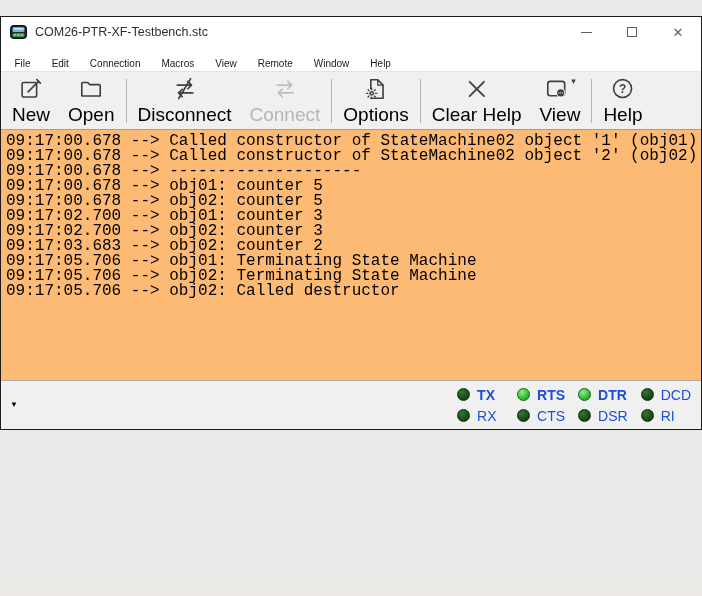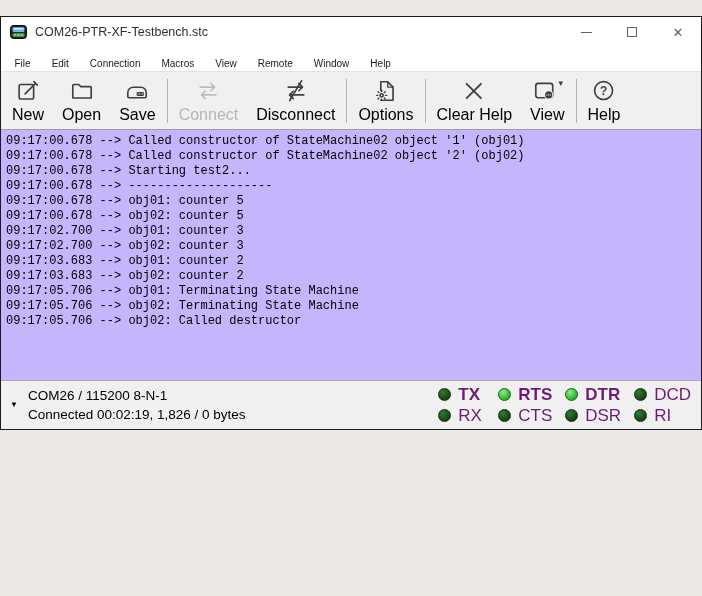--- a/index.html
+++ b/index.html
@@ -28,56 +28,56 @@
   
   .menubar { height:24px; background:#ffffff; display:flex; align-items:center; padding-left:3px; flex:0 0 auto; }
   .menu-item { padding:0 10.5px; font-size:10px; color:#1a1a1a;margin-top:8px; }
 
   
   .toolbar {
     height:59px; background:#f0f0f0; border-top:1px solid #e4e4e4; border-bottom:1px solid #9aa0a6;
     display:flex; align-items:center; padding-left:2px; flex:0 0 auto;
   }
   .tb-btn { display:flex; flex-direction:column; align-items:center; justify-content:center; padding:2px 9px; height:54px; }
-  .tb-btn .lbl { font-size:16px; color:#000; margin-top:2px; white-space:nowrap; }
+  .tb-btn .lbl { font-size:19px; color:#000; margin-top:2px; white-space:nowrap; }
   .tb-btn svg path, .tb-btn svg rect, .tb-btn svg circle {
     stroke:#3f3f3f; stroke-width:1.5; fill:none; stroke-linecap:round; stroke-linejoin:round;
   }
   .tb-btn.disabled .lbl { color:#b5b5b5; }
   .tb-btn.disabled svg path, .tb-btn.disabled svg rect, .tb-btn.disabled svg circle { stroke:#bdbdbd; }
   .tb-sep { width:1px; height:44px; background:#b4b4b4; margin:0 2px; flex:0 0 auto; }
   .icon-row { display:flex; align-items:flex-start; }
   .caret { font-size:9px; line-height:9px; margin-left:1px; margin-top:1px; color:#3f3f3f; }
 
   
   .terminal {
-    flex:1 1 auto; background:#c4b5fd; overflow:hidden;
+    flex:1 1 auto; background:#fdba74; overflow:hidden;
     padding:4px 0 0 5px;
-    font-family:"Liberation Mono", monospace; font-size:12px; line-height:15px;
+    font-family:"Liberation Mono", monospace; font-size:16px; line-height:15px;
     color:#000;
   }
   .term-line { white-space:pre; }
 
   
   .statusbar {
     height:49px; background:#f0f0f0; border-top:1px solid #ababab;
     display:flex; align-items:center; flex:0 0 auto;
   }
   .status-toggle { margin-left:9px; font-size:8px; color:#000; line-height:8px; }
   .status-text { margin-left:10px; font-size:13.5px; color:#000; line-height:19.5px; }
   .led-grid {
     margin-left:auto; margin-right:10px;
     display:grid; grid-template-rows:21px 21px; grid-auto-flow:column;
     column-gap:13px; align-items:center;
   }
   .led-cell { display:flex; align-items:center; min-width:47px; }
   .led { width:13px; height:13px; border-radius:50%; margin-right:7px; flex:0 0 auto; }
   .led.off { background:radial-gradient(circle at 35% 30%, #2f7a2f, #163f16 75%); border:1px solid #113011; }
   .led.on  { background:radial-gradient(circle at 35% 30%, #8aee8a, #33bb33 60%, #1d8a1d); border:1px solid #156015; }
-  .led-label { font-size:17px; color:#701a75; }
+  .led-label { font-size:14px; color:#1d4ed8; }
   .led-label.bold { font-weight:bold; }
 </style>
 </head>
 <body>
 
 <div class="window">
 
   <div class="titlebar">
     <span class="app-icon">
       <svg width="17" height="14" viewBox="0 0 17 14">
@@ -126,50 +126,42 @@
       <span class="lbl">New</span>
     </div>
 
     <div class="tb-btn">
       <svg width="26" height="26" viewBox="0 0 24 24">
         <path d="M3.5 18.5 V6.8 a0.8 0.8 0 0 1 0.8 -0.8 h4.6 l2 2 h8.8 a0.8 0.8 0 0 1 0.8 0.8 v9.7 z"></path>
       </svg>
       <span class="lbl">Open</span>
     </div>
 
-    <div class="tb-btn">
-      <svg width="26" height="26" viewBox="0 0 24 24">
-        <path d="M3.5 17 v-3.5 a5 5 0 0 1 5 -5 h7 a5 5 0 0 1 5 5 V17 a1.2 1.2 0 0 1 -1.2 1.2 H4.7 A1.2 1.2 0 0 1 3.5 17 z"></path>
-        <rect x="12.2" y="13.4" width="5.6" height="2.6" rx="0.6" style="stroke-width:1.1"></rect>
-        <path d="M13.7 13.9 v1.6 M15 13.9 v1.6 M16.3 13.9 v1.6" style="stroke-width:0.9"></path>
-      </svg>
-      <span class="lbl">Save</span>
-    </div>
-
-    <div class="tb-sep"></div>
-
-    <div class="tb-btn disabled">
-      <svg width="26" height="26" viewBox="0 0 24 24">
-        <path d="M4.8 8.4 H17.6"></path>
-          <path d="M14.6 5 l3.4 3.4 -3.4 3.4"></path>
-        <path d="M19.2 15.6 H6.4"></path>
-          <path d="M9.4 12.2 l-3.4 3.4 3.4 3.4"></path>
-      </svg>
-      <span class="lbl">Connect</span>
-    </div>
+
+    <div class="tb-sep"></div>
 
     <div class="tb-btn">
       <svg width="26" height="26" viewBox="0 0 24 24">
         <path d="M4.8 8.4 H17.6"></path>
           <path d="M14.6 5 l3.4 3.4 -3.4 3.4"></path>
         <path d="M19.2 15.6 H6.4"></path>
           <path d="M9.4 12.2 l-3.4 3.4 3.4 3.4"></path>
         <path d="M6.2 20.8 L17.2 2.4"></path>
       </svg>
       <span class="lbl">Disconnect</span>
+    </div>
+
+    <div class="tb-btn disabled">
+      <svg width="26" height="26" viewBox="0 0 24 24">
+        <path d="M4.8 8.4 H17.6"></path>
+          <path d="M14.6 5 l3.4 3.4 -3.4 3.4"></path>
+        <path d="M19.2 15.6 H6.4"></path>
+          <path d="M9.4 12.2 l-3.4 3.4 3.4 3.4"></path>
+      </svg>
+      <span class="lbl">Connect</span>
     </div>
 
     <div class="tb-sep"></div>
 
     <div class="tb-btn">
       <svg width="26" height="26" viewBox="0 0 24 24">
         <path d="M7.2 3.5 h6.4 l4.9 4.9 V20.5 H7.2 z"></path>
         <path d="M13.6 3.5 v4.9 h4.9" style="stroke-width:1.2"></path>
         <circle cx="8" cy="16" r="4.1" style="fill:#f0f0f0;stroke:none"></circle>
         <path d="M8 12.4 v-1.1 M8 19.6 v1.1 M4.4 16 h-1.1 M11.6 16 h1.1 M5.5 13.5 l-0.8 -0.8 M10.5 18.5 l0.8 0.8 M5.5 18.5 l-0.8 0.8 M10.5 13.5 l0.8 -0.8" style="stroke-width:1.3"></path>
@@ -211,39 +203,33 @@
         <text x="11.6" y="15.6" text-anchor="middle" style="fill:#3f3f3f;stroke:none;font-family:'Liberation Sans',sans-serif;font-size:11px;font-weight:600">?</text>
       </svg>
       <span class="lbl">Help</span>
     </div>
 
   </div>
 
   <div class="terminal">
       <div class="term-line">09:17:00.678 --&gt; Called constructor of StateMachine02 object '1' (obj01)</div>
       <div class="term-line">09:17:00.678 --&gt; Called constructor of StateMachine02 object '2' (obj02)</div>
-      <div class="term-line">09:17:00.678 --&gt; Starting test2...</div>
       <div class="term-line">09:17:00.678 --&gt; --------------------</div>
       <div class="term-line">09:17:00.678 --&gt; obj01: counter 5</div>
       <div class="term-line">09:17:00.678 --&gt; obj02: counter 5</div>
       <div class="term-line">09:17:02.700 --&gt; obj01: counter 3</div>
       <div class="term-line">09:17:02.700 --&gt; obj02: counter 3</div>
-      <div class="term-line">09:17:03.683 --&gt; obj01: counter 2</div>
       <div class="term-line">09:17:03.683 --&gt; obj02: counter 2</div>
       <div class="term-line">09:17:05.706 --&gt; obj01: Terminating State Machine</div>
       <div class="term-line">09:17:05.706 --&gt; obj02: Terminating State Machine</div>
       <div class="term-line">09:17:05.706 --&gt; obj02: Called destructor</div>
     </div>
 
   <div class="statusbar">
     <span class="status-toggle">▼</span>
-    <div class="status-text">
-      <div>COM26 / 115200 8-N-1</div>
-      <div>Connected 00:02:19, 1,826 / 0 bytes</div>
-    </div>
     <div class="led-grid">
       <div class="led-cell">
           <span class="led off"></span>
           <span class="led-label bold">TX</span>
         </div>
       <div class="led-cell">
           <span class="led off"></span>
           <span class="led-label">RX</span>
         </div>
       <div class="led-cell">

